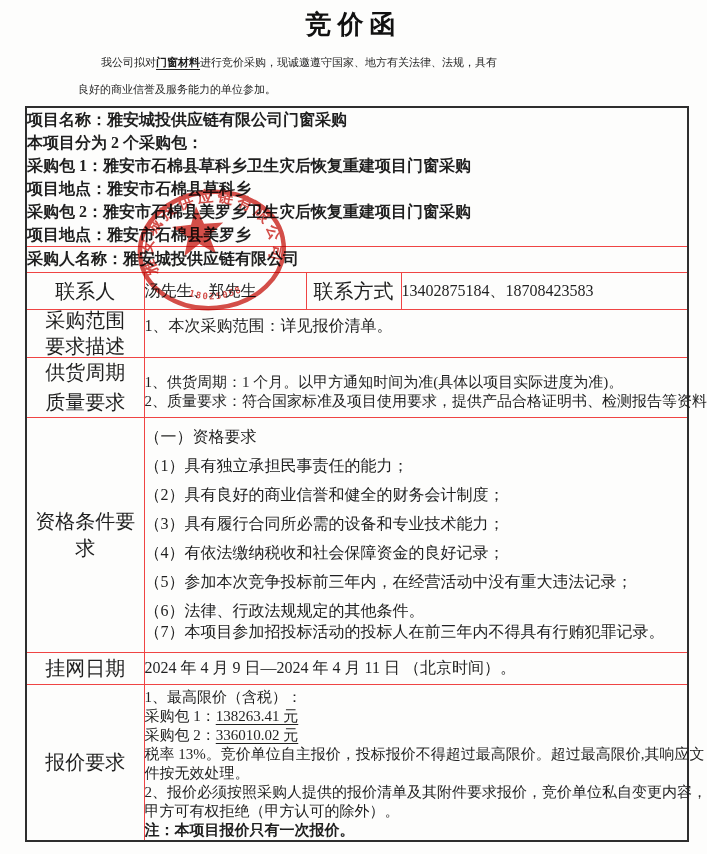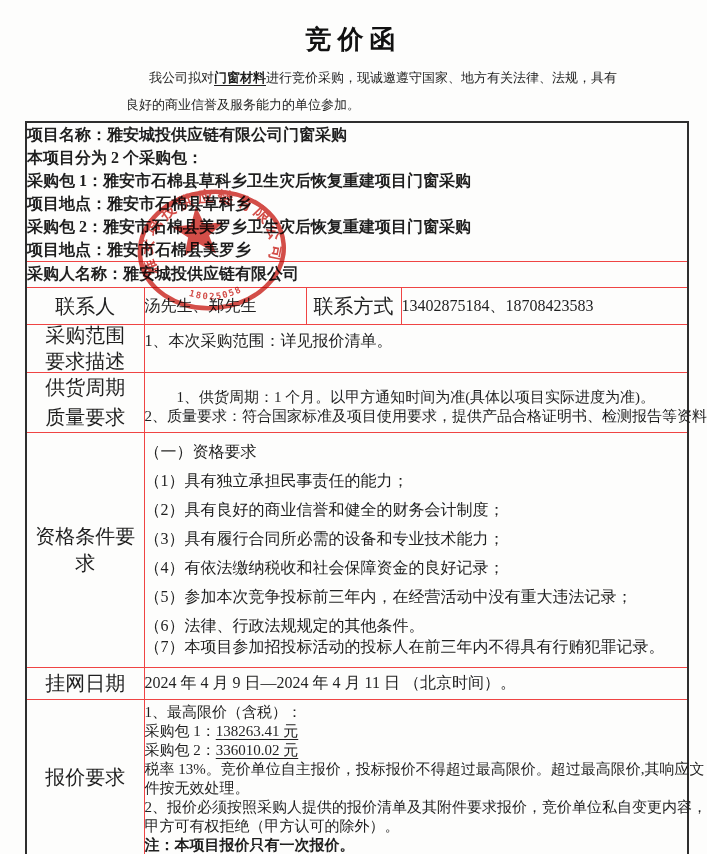--- a/index.html
+++ b/index.html
@@ -9,28 +9,27 @@
     font-family:"Liberation Serif","DejaVu Serif",serif;
     color:#1f1f1f;
     position:relative;
     overflow:hidden;
   }
   .page-title{
     text-align:center;
     font-size:26px;
     font-weight:bold;
     letter-spacing:6px;
-    padding-top:22px;
+    padding-top:7px;
     color:#111;
   }
   .intro{
     margin-top:7px;
-    font-size:13px;
+    font-size:11px;
     line-height:27px;
-    padding-left:48px;
   }
   .intro-l1{margin-left:101px;}
   .intro-l2{margin-left:78px;}
   .uline{text-decoration:underline;font-weight:bold;text-underline-offset:3px;}
   table.doc{
     border-collapse:collapse;
     table-layout:fixed;
     margin-left:25px;
     margin-top:3px;
     width:662px;
@@ -123,21 +122,21 @@
     <td colspan="3" class="content-pad v-top" style="padding-top:6px;">
       <div>1、本次采购范围：详见报价清单。</div>
     </td>
   </tr>
 
   <tr style="height:60px;">
     <td class="lbl lbl-2l">
       <div>供货周期</div>
       <div class="l2" style="margin-top:13px;">质量要求</div>
     </td>
-    <td colspan="3" class="content-pad v-top" style="padding-top:15px;text-align:center;">
+    <td colspan="3" class="content-pad v-top" style="padding-top:15px;">
       <div class="supply-line">1、供货周期：1 个月。以甲方通知时间为准(具体以项目实际进度为准)。</div>
       <div class="supply-line">2、质量要求：符合国家标准及项目使用要求，提供产品合格证明书、检测报告等资料。</div>
     </td>
   </tr>
 
   <tr style="height:235px;">
     <td class="lbl">资格条件要求</td>
     <td colspan="3" class="content-pad v-top" style="padding-top:10px;">
       <div class="qual-line">（一）资格要求</div>
       <div class="qual-line">（1）具有独立承担民事责任的能力；</div>

